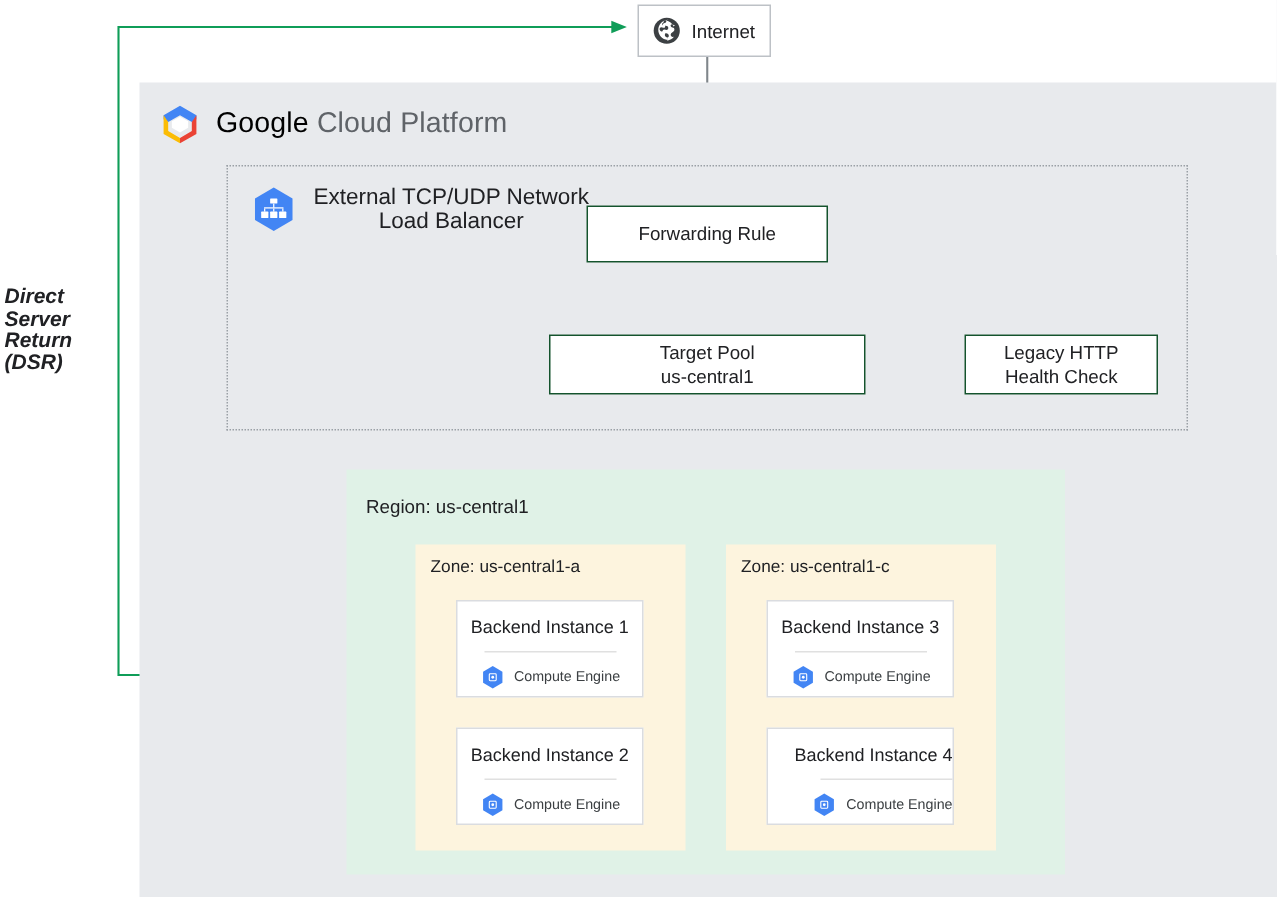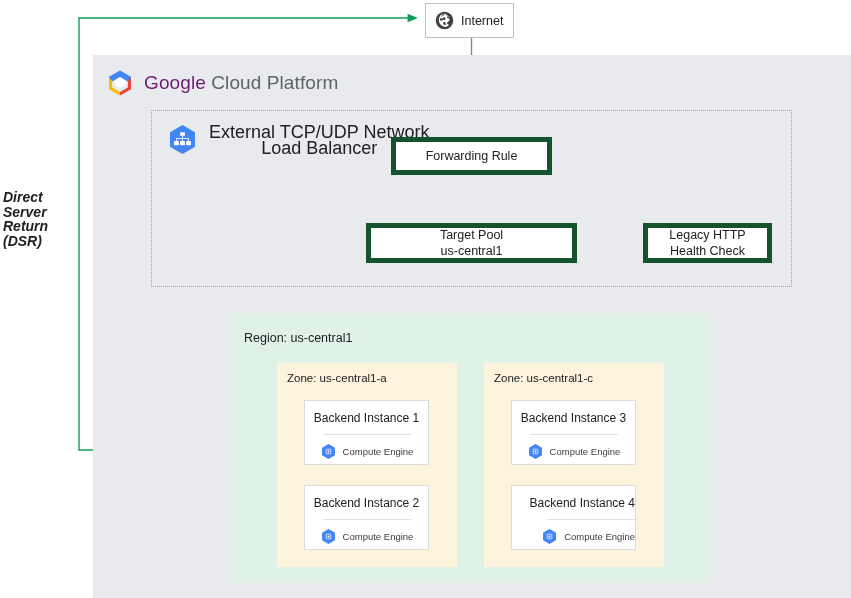--- a/index.html
+++ b/index.html
@@ -72,51 +72,51 @@
     display: flex;
     align-items: center;
   }
   #gcp-wordmark {
     font-size: 19px;
     color: #5f6368;
     margin-left: 9px;
     letter-spacing: 0.1px;
     white-space: nowrap;
   }
-  #gcp-wordmark .w-google { color: #701a75; }
+  #gcp-wordmark .w-google { color: #000000; }
   .gcp-hex { width: 30px; height: 30px; display:block; }
 
   
   #lb-container {
     left: 151px; top: 110px;
     width: 641px; height: 177px;
     border: 1px dotted #9aa0a6;
     background: transparent;
     box-sizing: border-box;
   }
   #lb-header {
     position: absolute;
     left: 14px; top: 12px;
     display: flex;
     align-items: center;
   }
   #lb-header .lb-title {
-    font-size: 18px;
+    font-size: 15px;
     line-height: 16px;
     color: #202124;
     margin-left: 10px;
     text-align: center;
     white-space: nowrap;
   }
   .lb-hex { width: 33px; height: 33px; display:block; }
 
   
   .wbox {
     background: #ffffff;
-    border: 5px solid #14532d;
+    border: 1px solid #14532d;
     box-sizing: border-box;
     display: flex;
     align-items: center;
     justify-content: center;
     text-align: center;
     font-size: 12.5px;
     line-height: 16px;
     color: #202124;
   }
   #forwarding-rule-box { left: 391px; top: 137px; width: 161px; height: 38px; }

